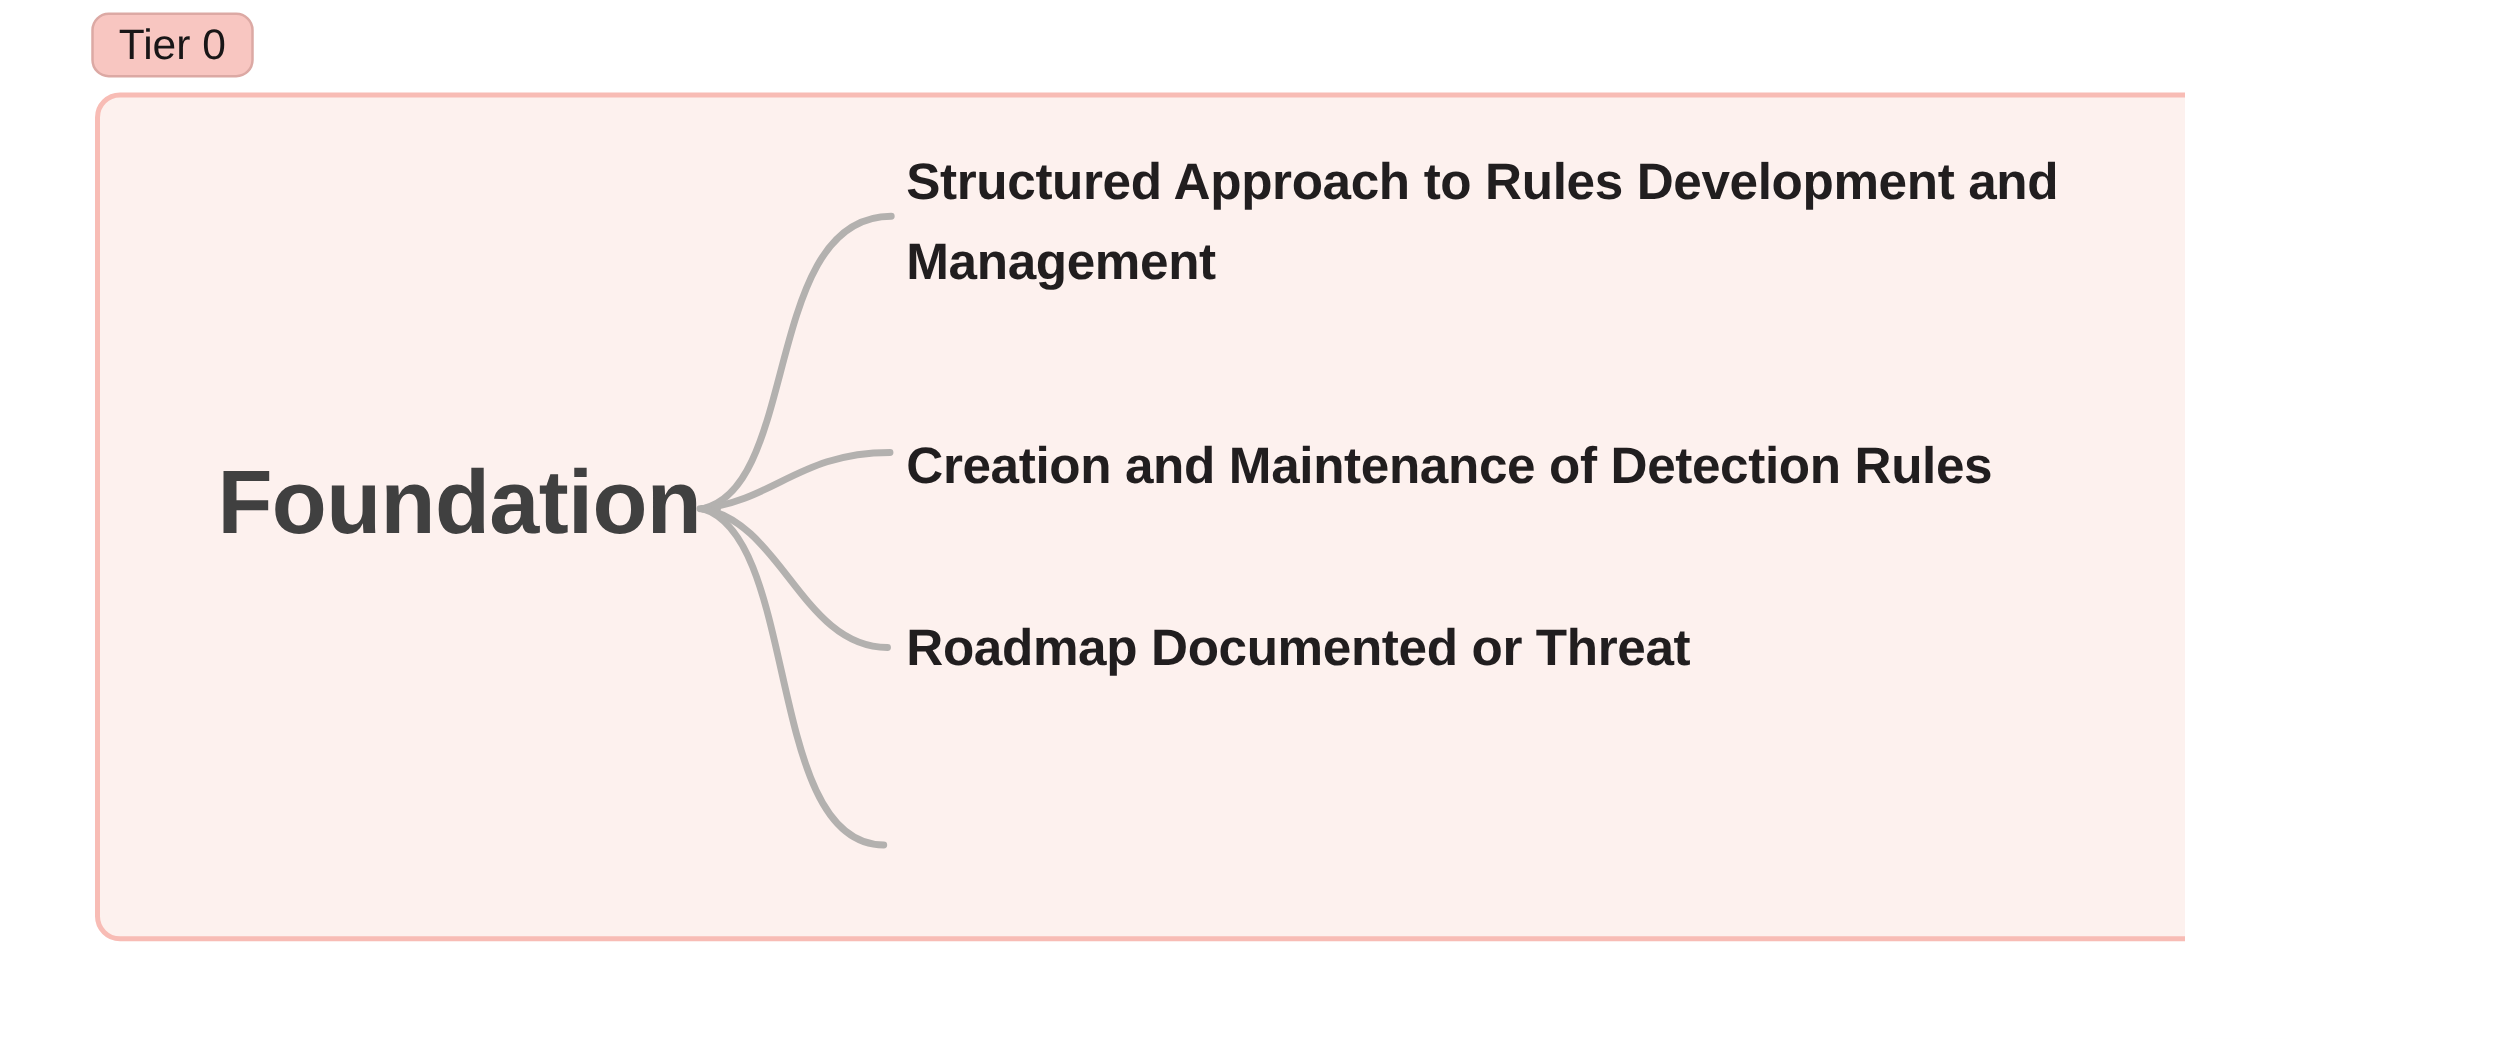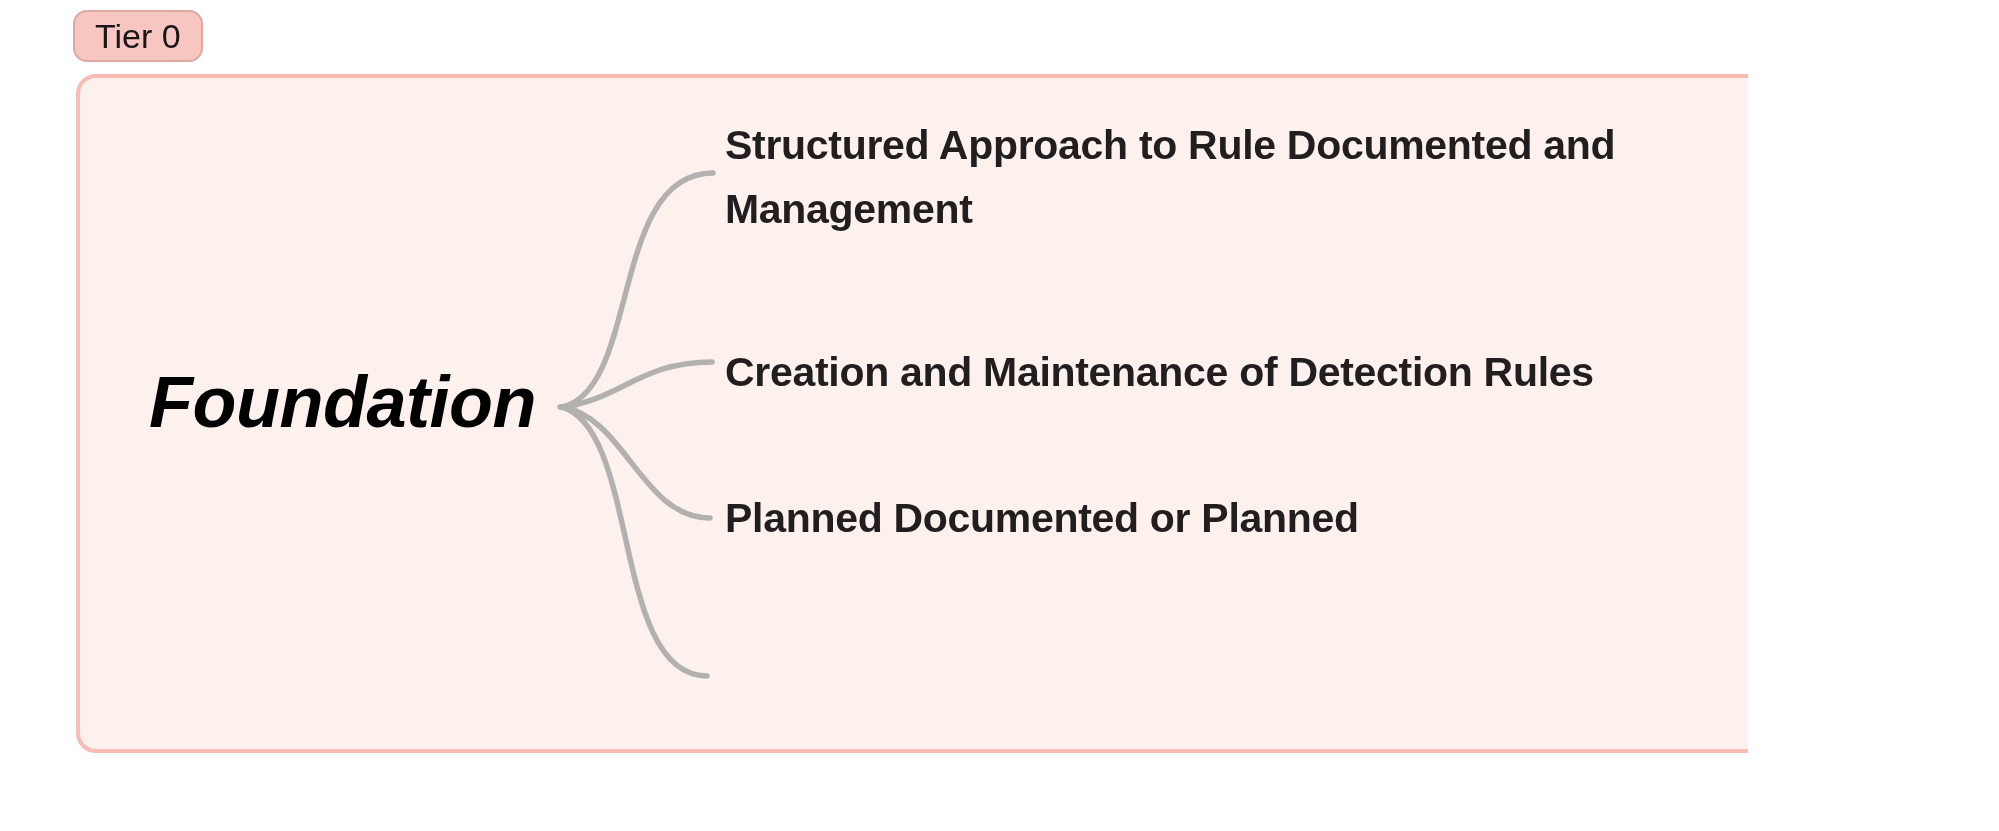--- a/index.html
+++ b/index.html
@@ -47,29 +47,28 @@
   .links-svg {
     position: absolute;
     left: 0;
     top: 0;
     width: 1999px;
     height: 831px;
     pointer-events: none;
   }
   .root-label {
     position: absolute;
-    left: 149px;
+    left: 174px;
     top: 366px;
     font-size: 72px;
     font-weight: bold;
     letter-spacing: -0.5px;
     line-height: 1;
-    color: #000000;
+    color: #404040;
     white-space: nowrap;
-    font-style: italic;
   }
   .child-label {
     position: absolute;
     left: 725px;
     font-size: 41px;
     font-weight: bold;
     letter-spacing: -0.3px;
     line-height: 64px;
     color: #211e1f;
   }
@@ -92,20 +91,20 @@
   <svg class="links-svg" viewBox="0 0 1999 831">
     <path d="M 560 407 L 574 407" fill="none" stroke-width="5.5" stroke-linecap="round" stroke="#b3b1af"></path>
     <path d="M 562 407 C 640 390, 610 173, 713 173" fill="none" stroke-width="5.5" stroke-linecap="round" stroke="#b3b1af"></path>
     <path d="M 562 407 C 620 400, 640 362, 712 362" fill="none" stroke-width="5.5" stroke-linecap="round" stroke="#b3b1af"></path>
     <path d="M 562 407 C 625 417, 642 518, 710 518" fill="none" stroke-width="5.5" stroke-linecap="round" stroke="#b3b1af"></path>
     <path d="M 562 407 C 640 430, 612 676, 707 676" fill="none" stroke-width="5.5" stroke-linecap="round" stroke="#b3b1af"></path>
   </svg>
 
   <div class="root-label">Foundation</div>
 
-  <div class="child-label child-1">Structured Approach to Rule Documented and Management</div>
+  <div class="child-label child-1">Structured Approach to Rules Development and Management</div>
 
   <div class="child-label child-2">Creation and Maintenance of Detection Rules</div>
 
-  <div class="child-label child-3">Planned Documented or Planned</div>
+  <div class="child-label child-3">Roadmap Documented or Threat</div>
 
 
 </div>
 
 </body></html>

